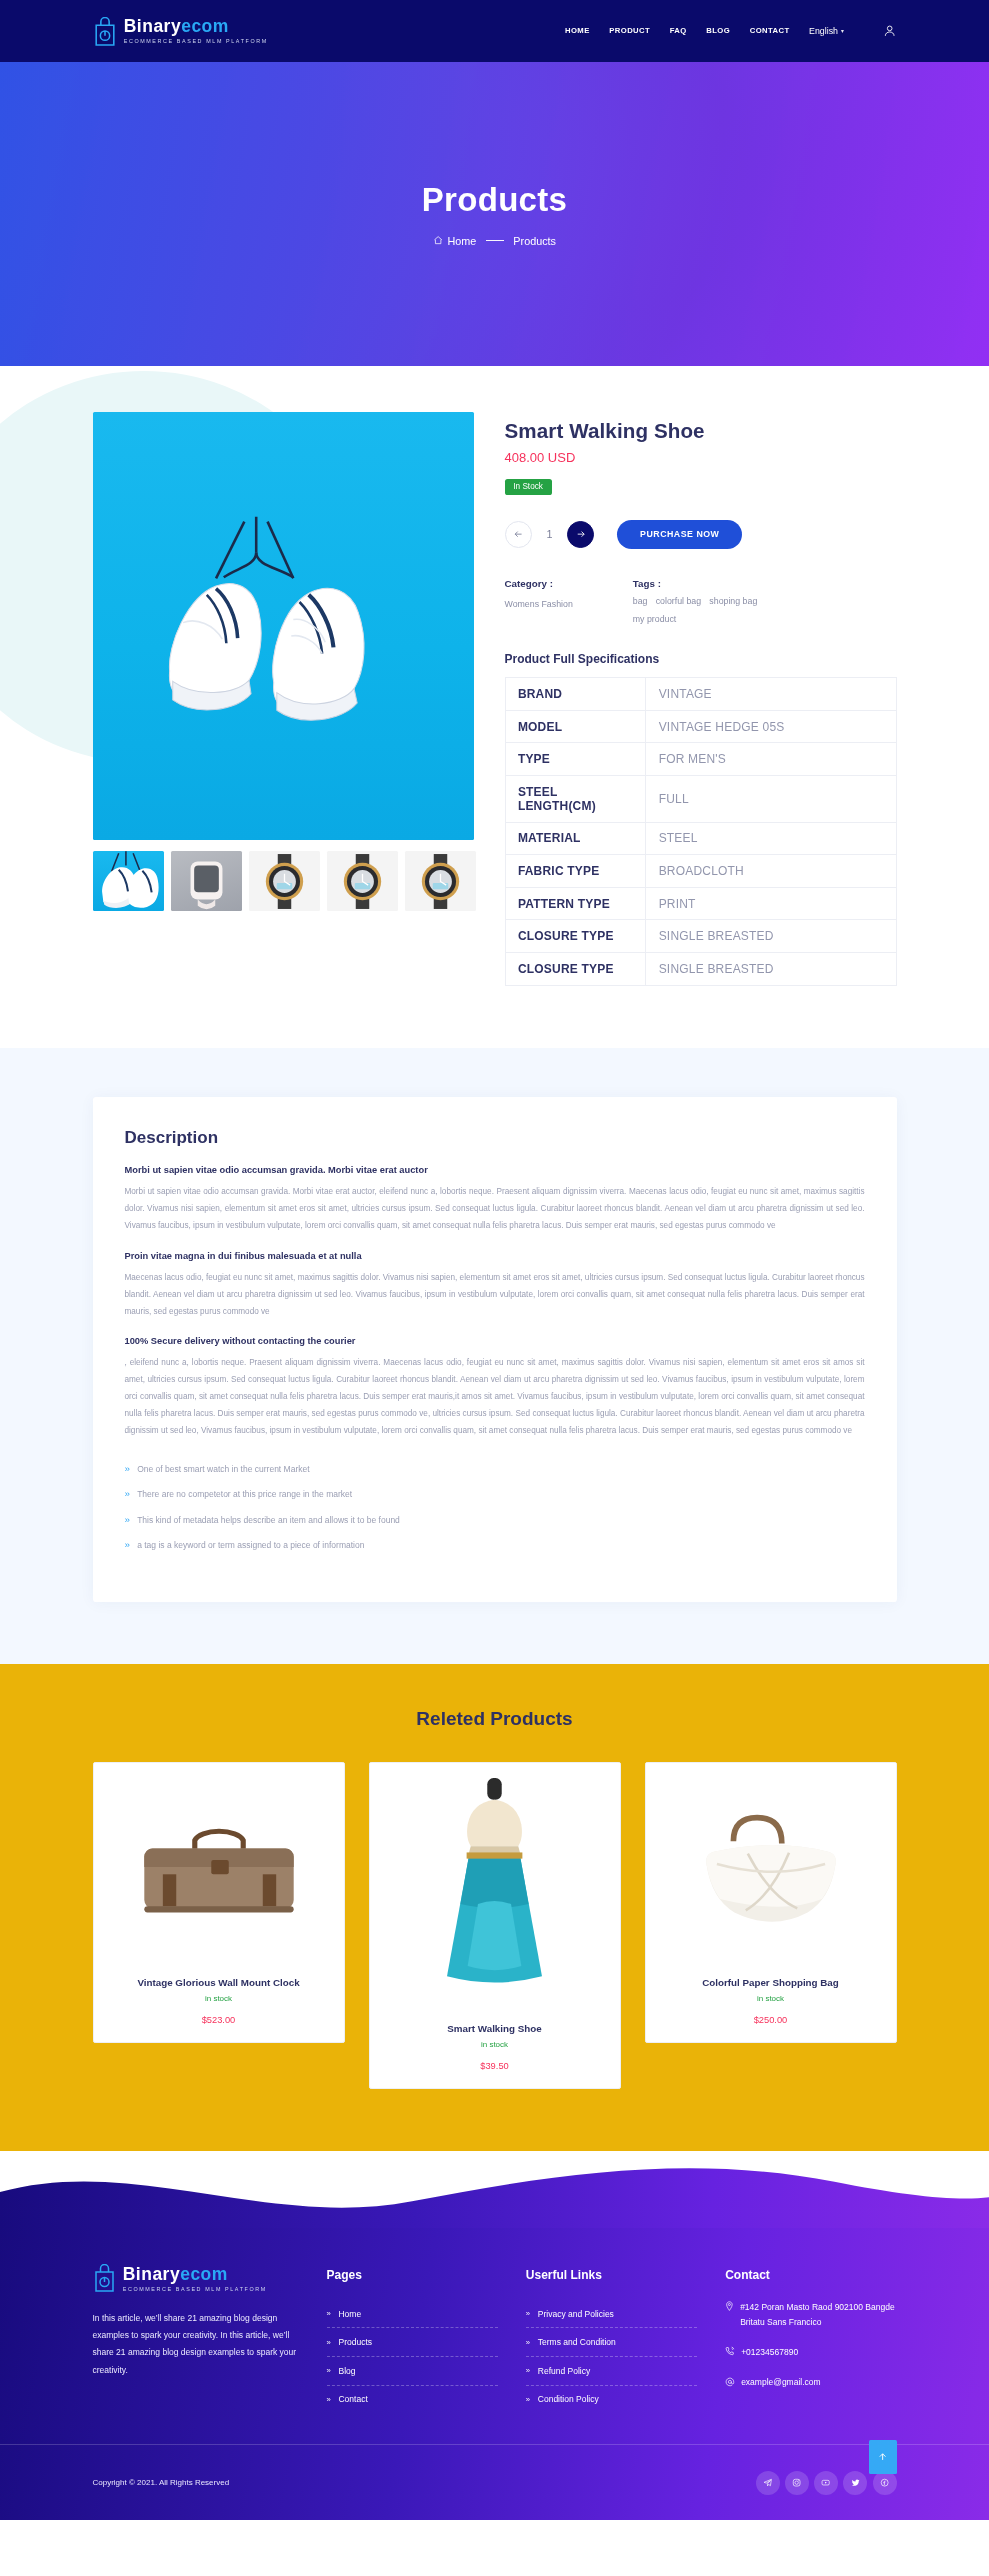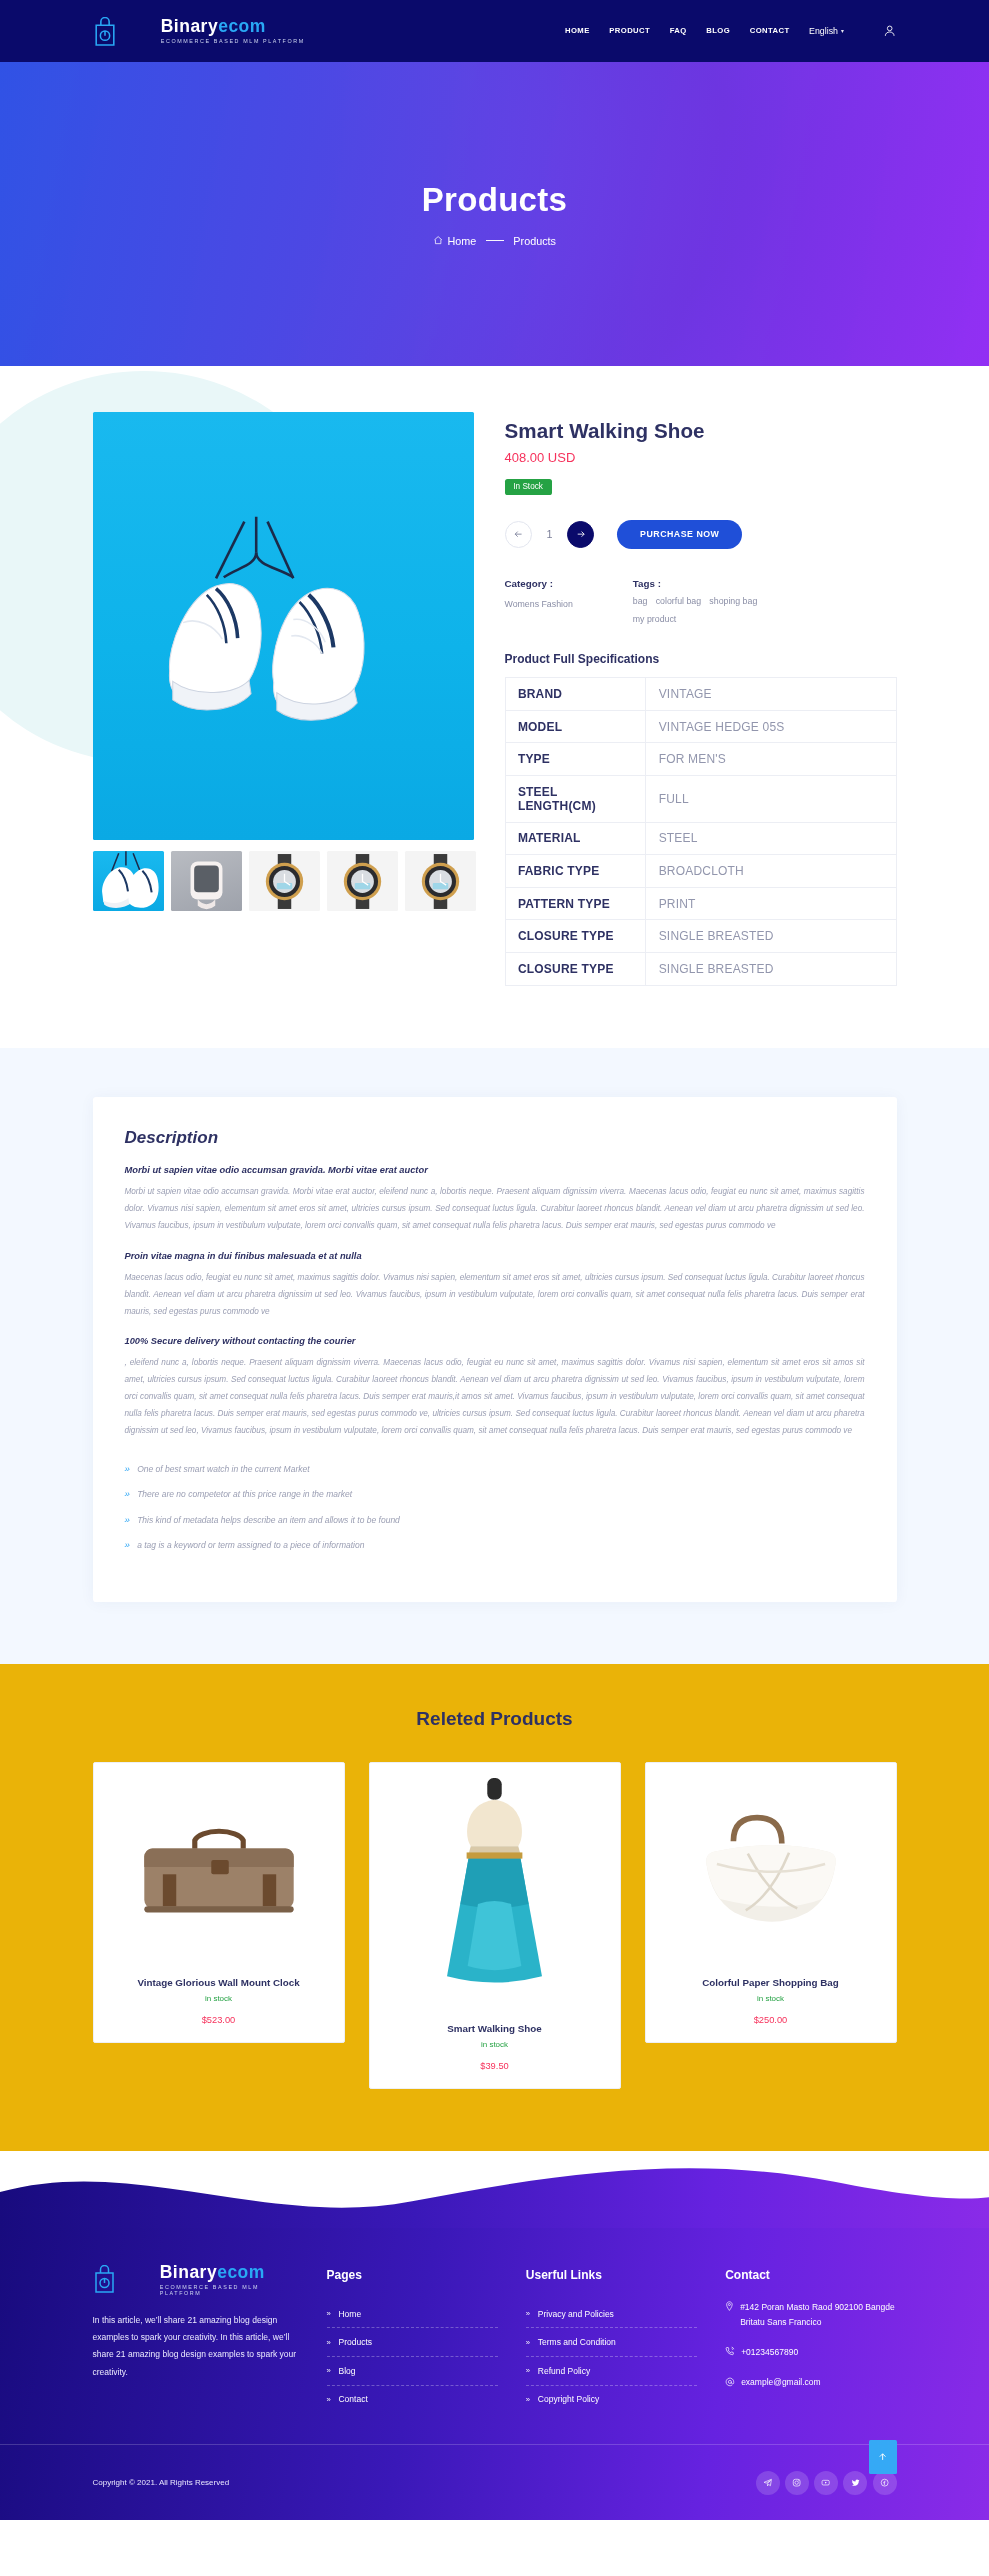--- a/index.html
+++ b/index.html
@@ -12,21 +12,21 @@
     -webkit-font-smoothing:antialiased;
   }
   .wrap{width:989px;position:relative;overflow:hidden;}
   .container{width:804px;margin:0 auto;position:relative;}
 
   
   .topbar{height:62px;background:#0a0a6b;position:relative;z-index:40;}
   .topbar .container{height:62px;display:flex;align-items:center;}
   .logo{display:flex;align-items:center;gap:7.2px;}
   .logo-mark{width:24px;height:29px;position:relative;flex:0 0 auto;}
-  .logo-text{display:flex;flex-direction:column;line-height:1;margin-left:37px;}
+  .logo-text{display:flex;flex-direction:column;line-height:1;}
   .logo-word{font-size:17.5px;font-weight:700;letter-spacing:0.5px;}
   .logo-word .w1{color:#ffffff}
   .logo-word .w2{color:#29a8f5}
   .logo-sub{font-size:5.4px;letter-spacing:1.6px;color:#cfd6f0;margin-top:3.6px;}
   .nav{margin-left:auto;display:flex;align-items:center;gap:19.6px;}
   .nav a{
     color:#ffffff;text-decoration:none;font-size:7.7px;font-weight:700;
     letter-spacing:0.4px;text-transform:uppercase;white-space:nowrap;
   }
   .lang{display:flex;align-items:center;gap:3.1px;color:#fff;font-size:8.8px;}
@@ -117,21 +117,21 @@
     border:0.5px solid #eceef4;padding:8.8px 12.4px;font-size:12px;
     letter-spacing:0.2px;
   }
   table.spec td.k{color:#2e3163;font-weight:700;width:36%;}
   table.spec td.v{color:#9296ad;}
 
   
   .desc-sec{background:#f3f8ff;padding:49px 0 62px;}
   .desc-card{
     width:804px;margin:0 auto;background:#fff;border-radius:3.1px;
-    padding:31px 32px 36px;box-shadow:0 1px 14.4px rgba(30,50,120,.05);font-style:italic;
+    padding:31px 32px 36px;box-shadow:0 1px 14.4px rgba(30,50,120,.05);
   }
   .desc-card h2{font-size:17px;color:#2e3163;font-weight:700;margin-bottom:17.5px;}
   .desc-card h3{font-size:9.3px;color:#2e3163;font-weight:700;margin:15.5px 0 9.3px;}
   .desc-card h3:first-of-type{margin-top:0}
   .desc-card p{
     font-size:8.2px;line-height:2.06;color:#9a9eb3;text-align:justify;
   }
   ul.bullets{list-style:none;margin-top:24px;}
   ul.bullets li{
     display:flex;align-items:center;gap:7.2px;font-size:8.5px;
@@ -608,21 +608,21 @@
               </li>
             <li>
                 <a href="#">
                   <span class="chev">»</span>
                   <span>Refund Policy</span>
                 </a>
               </li>
             <li>
                 <a href="#">
                   <span class="chev">»</span>
-                  <span>Copyright Policy</span>
+                  <span>Condition Policy</span>
                 </a>
               </li>
           </ul>
         </div>
 
         <div class="fcol">
           <h4>Contact</h4>
           <div class="cline">
             <span class="ci">
               <svg viewBox="0 0 20 24" width="8.8" height="10.3" fill="none" stroke="#fff" stroke-width="1.6">

